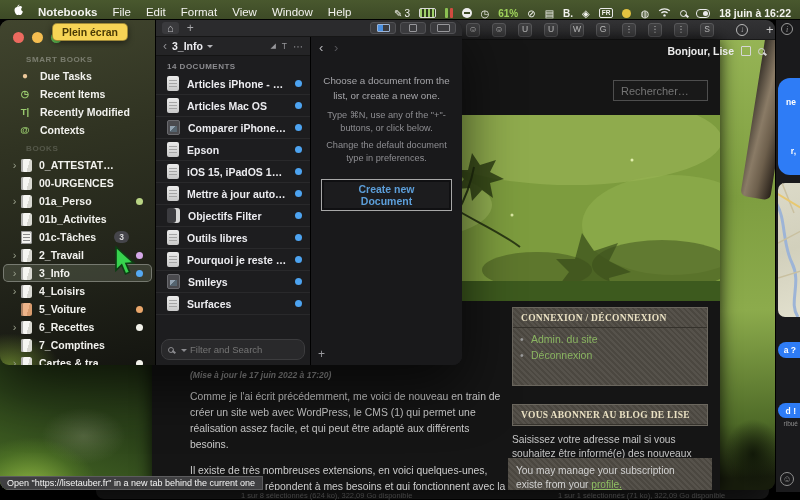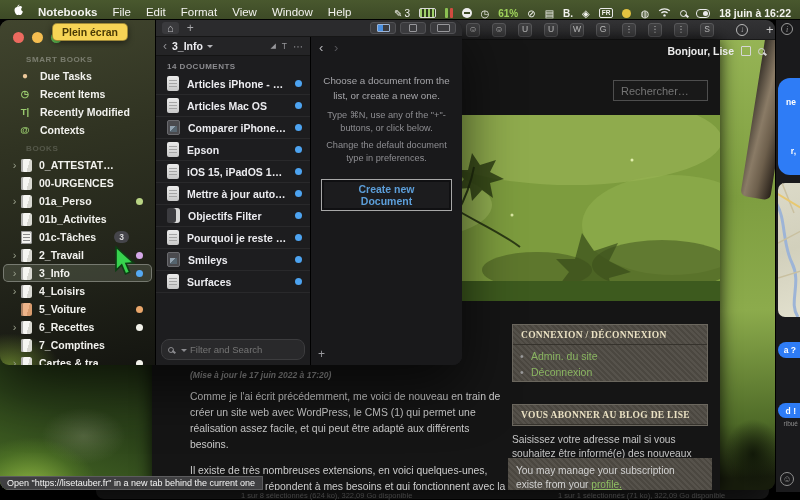--- a/index.html
+++ b/index.html
@@ -38,21 +38,21 @@
   .content{position:absolute;left:152px;top:20px;width:568px;height:450px;background:#151515;box-shadow:0 0 16px rgba(0,0,0,.85)}
   .greet{position:absolute;top:25px;right:10px;display:flex;align-items:center;gap:7px;color:#ececec;font-size:10.5px;font-weight:bold;z-index:5}
   .greet .chk{width:10px;height:10px;border:1.5px solid #d6d6d6;border-radius:1px}
   .greet .mag{border-color:#d6d6d6}.greet .mag::after{background:#d6d6d6}
   .search-box{position:absolute;left:613px;top:60px;width:95px;height:21px;background:#191919;border:1px solid #4e4e4e;z-index:5}
   .search-box input{width:100%;height:100%;background:transparent;border:none;outline:none;color:#9a9a9a;font-size:11px;padding:9px 7px;font-family:"Liberation Sans",sans-serif}
   .hero{position:absolute;left:0;top:75px;width:568px;height:166px;overflow:hidden}
   .hero-band{position:absolute;left:0;top:241px;width:568px;height:20px;background:#3d5a1e}
   
   .hatch{background:repeating-linear-gradient(45deg,#56524b 0 2px,#4b4740 2px 4px)}
-  .widget1{position:absolute;left:360px;top:284px;width:196px;height:58px;border:1px solid #6b675e}
+  .widget1{position:absolute;left:360px;top:267px;width:196px;height:79px;border:1px solid #6b675e}
   .w-title{font-family:"Liberation Serif",serif;font-weight:bold;color:#eae1c3;font-size:9.5px;letter-spacing:.3px;padding:5px 8px 4px;border-bottom:1px solid #35322c}
   .w-links{padding:5px 6px 0 18px;list-style:none}
   .w-links li{color:#8ab561;font-size:10.5px;margin-bottom:4px;position:relative}
   .w-links li::before{content:"•";color:#9a9a9a;position:absolute;left:-11px}
   .widget2h{position:absolute;left:360px;top:364px;width:196px;border:1px solid #6b675e}
   .sub-text{position:absolute;left:360px;top:393px;width:200px;color:#c6c6c6;font-size:10.2px;line-height:14px}
   .manage{position:absolute;left:356px;top:418px;width:204px;height:52px;padding:6px 8px;color:#d2d2d2;font-size:10.2px;line-height:14px}
   .manage .lnk{color:#8fbe62;text-decoration:underline}
   
   .article{position:absolute;left:38px;top:330px;width:320px;color:#cbcbcb}
@@ -474,20 +474,25 @@
     <span class="doc-title">Mettre à jour automatique...</span>
     <span class="doc-dot"></span>
   </div>
             <div class="doc-row">
     <span class="icon-book"></span>
     <span class="doc-title">Objectifs Filter</span>
     <span class="doc-dot"></span>
   </div>
             <div class="doc-row">
     <span class="icon-doc"></span>
+    <span class="doc-title">Outils libres</span>
+    <span class="doc-dot"></span>
+  </div>
+            <div class="doc-row">
+    <span class="icon-doc"></span>
     <span class="doc-title">Pourquoi je reste dans l'u...</span>
     <span class="doc-dot"></span>
   </div>
             <div class="doc-row">
     <span class="icon-img"></span>
     <span class="doc-title">Smileys</span>
     <span class="doc-dot"></span>
   </div>
             <div class="doc-row">
     <span class="icon-doc"></span>

